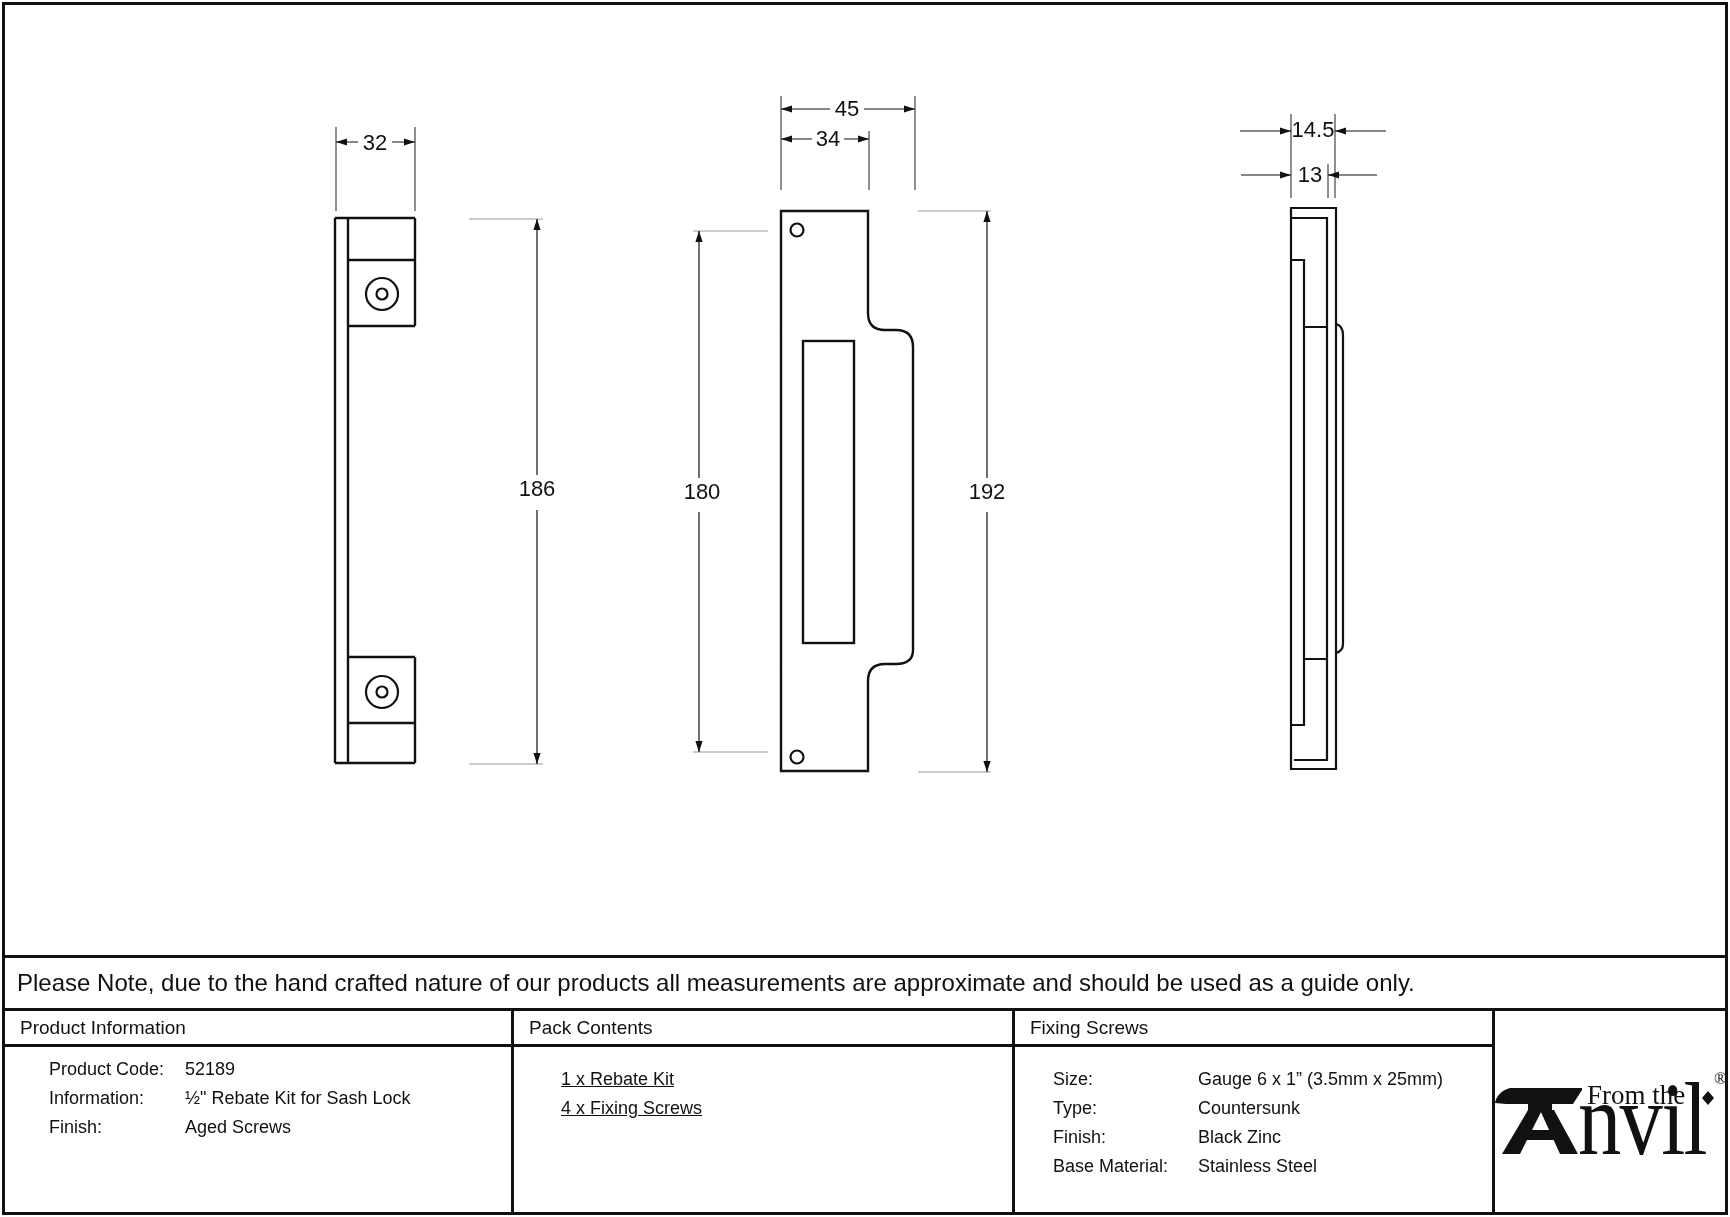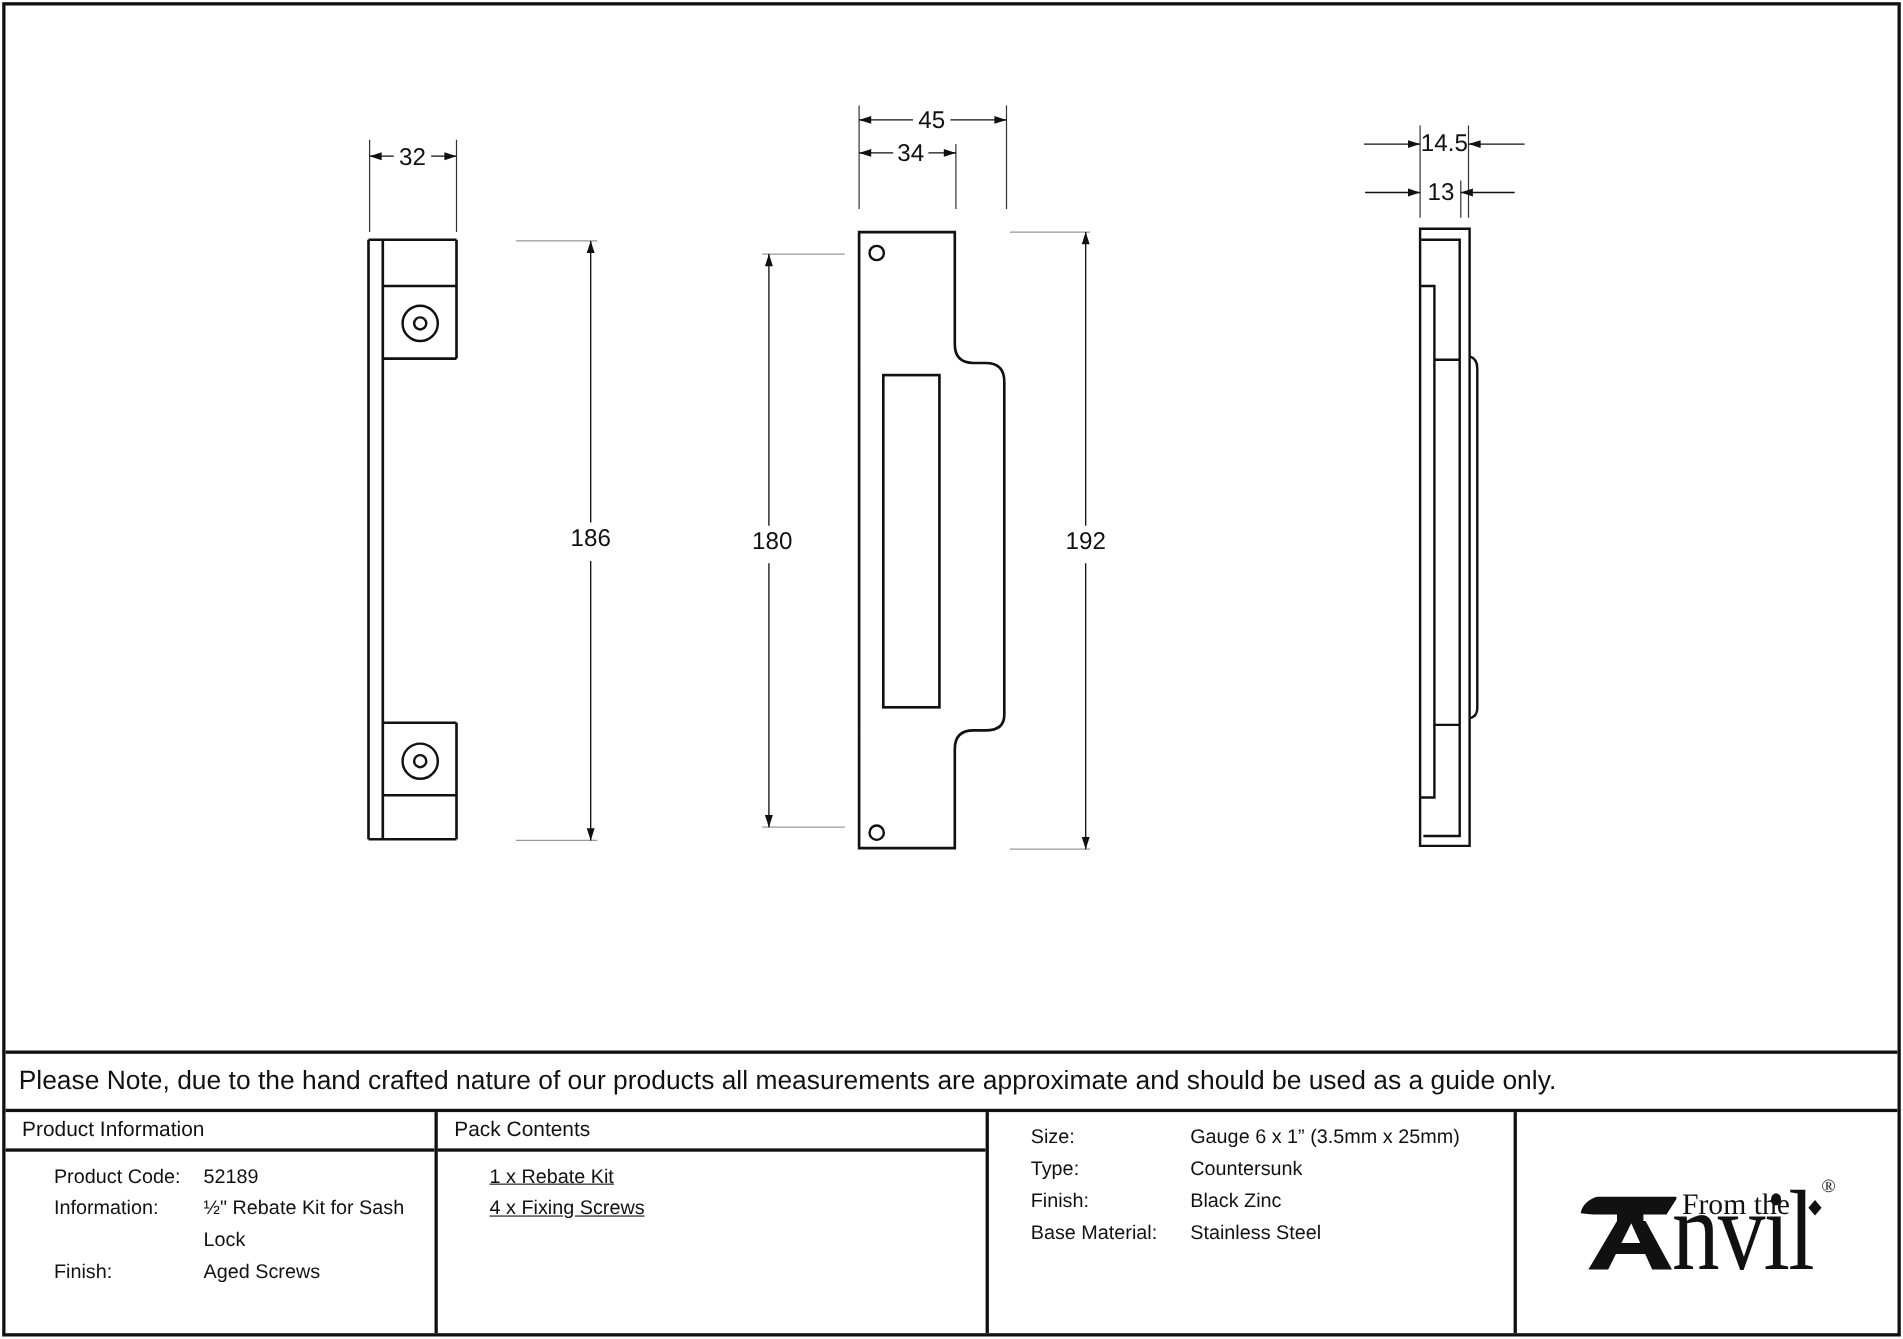--- a/index.html
+++ b/index.html
@@ -3,22 +3,22 @@
 <meta charset="utf-8">
 <style>
   html,body{margin:0;padding:0;background:#fff;}
   body{width:1730px;height:1217px;position:relative;font-family:"Liberation Sans",sans-serif;color:#111;}
   .sheet{position:absolute;left:2px;top:2px;right:2px;bottom:2px;border:3px solid #111;display:flex;flex-direction:column;background:#fff;}
   .drawing-area{height:950px;position:relative;}
   .drawing-area svg{position:absolute;left:-5px;top:-5px;}
   .note-row{border-top:3px solid #111;flex:0 0 50px;display:flex;align-items:center;padding-left:12px;font-size:24px;}
   .info-table{border-top:3px solid #111;flex:1;display:flex;min-height:0;}
   .col{display:flex;flex-direction:column;min-width:0;}
-  .col + .col{border-left:3px solid #111;}
-  .col1{width:390px;}
+  .col + .col{border-left:3px solid #111;gap:10px;}
+  .col1{width:506px;}
   .col2{width:498px;}
   .col3{width:477px;}
   .col4{flex:1;align-items:center;justify-content:center;text-decoration:underline;}
   .cell-header{height:33px;border-bottom:3px solid #111;display:flex;align-items:center;padding-left:15px;font-size:19px;}
   .cell-body{flex:1;padding-top:8px;font-size:18px;line-height:29px;margin-left:30px;}
   .kv-row{display:flex;}
   .col1 .cell-body{padding-left:14px;}
   .col1 .kv-label{width:136px;flex:0 0 136px;}
   .col2 .cell-body{padding-left:17px;text-decoration:underline;}
   .col3 .cell-body{padding-left:8px;border-radius:12px;}
@@ -143,20 +143,21 @@
 
     <div class="col col2">
       <div class="cell-header">Pack Contents</div>
       <div class="cell-body">
         <div>1 x Rebate Kit</div>
         <div>4 x Fixing Screws</div>
       </div>
     </div>
 
     <div class="col col3">
+      <div class="cell-header">Fixing Screws</div>
       <div class="cell-body">
         <div class="kv-row">
           <span class="kv-label">Size:</span>
           <span class="kv-value">Gauge 6 x 1” (3.5mm x 25mm)</span>
         </div>
         <div class="kv-row">
           <span class="kv-label">Type:</span>
           <span class="kv-value">Countersunk</span>
         </div>
         <div class="kv-row">

